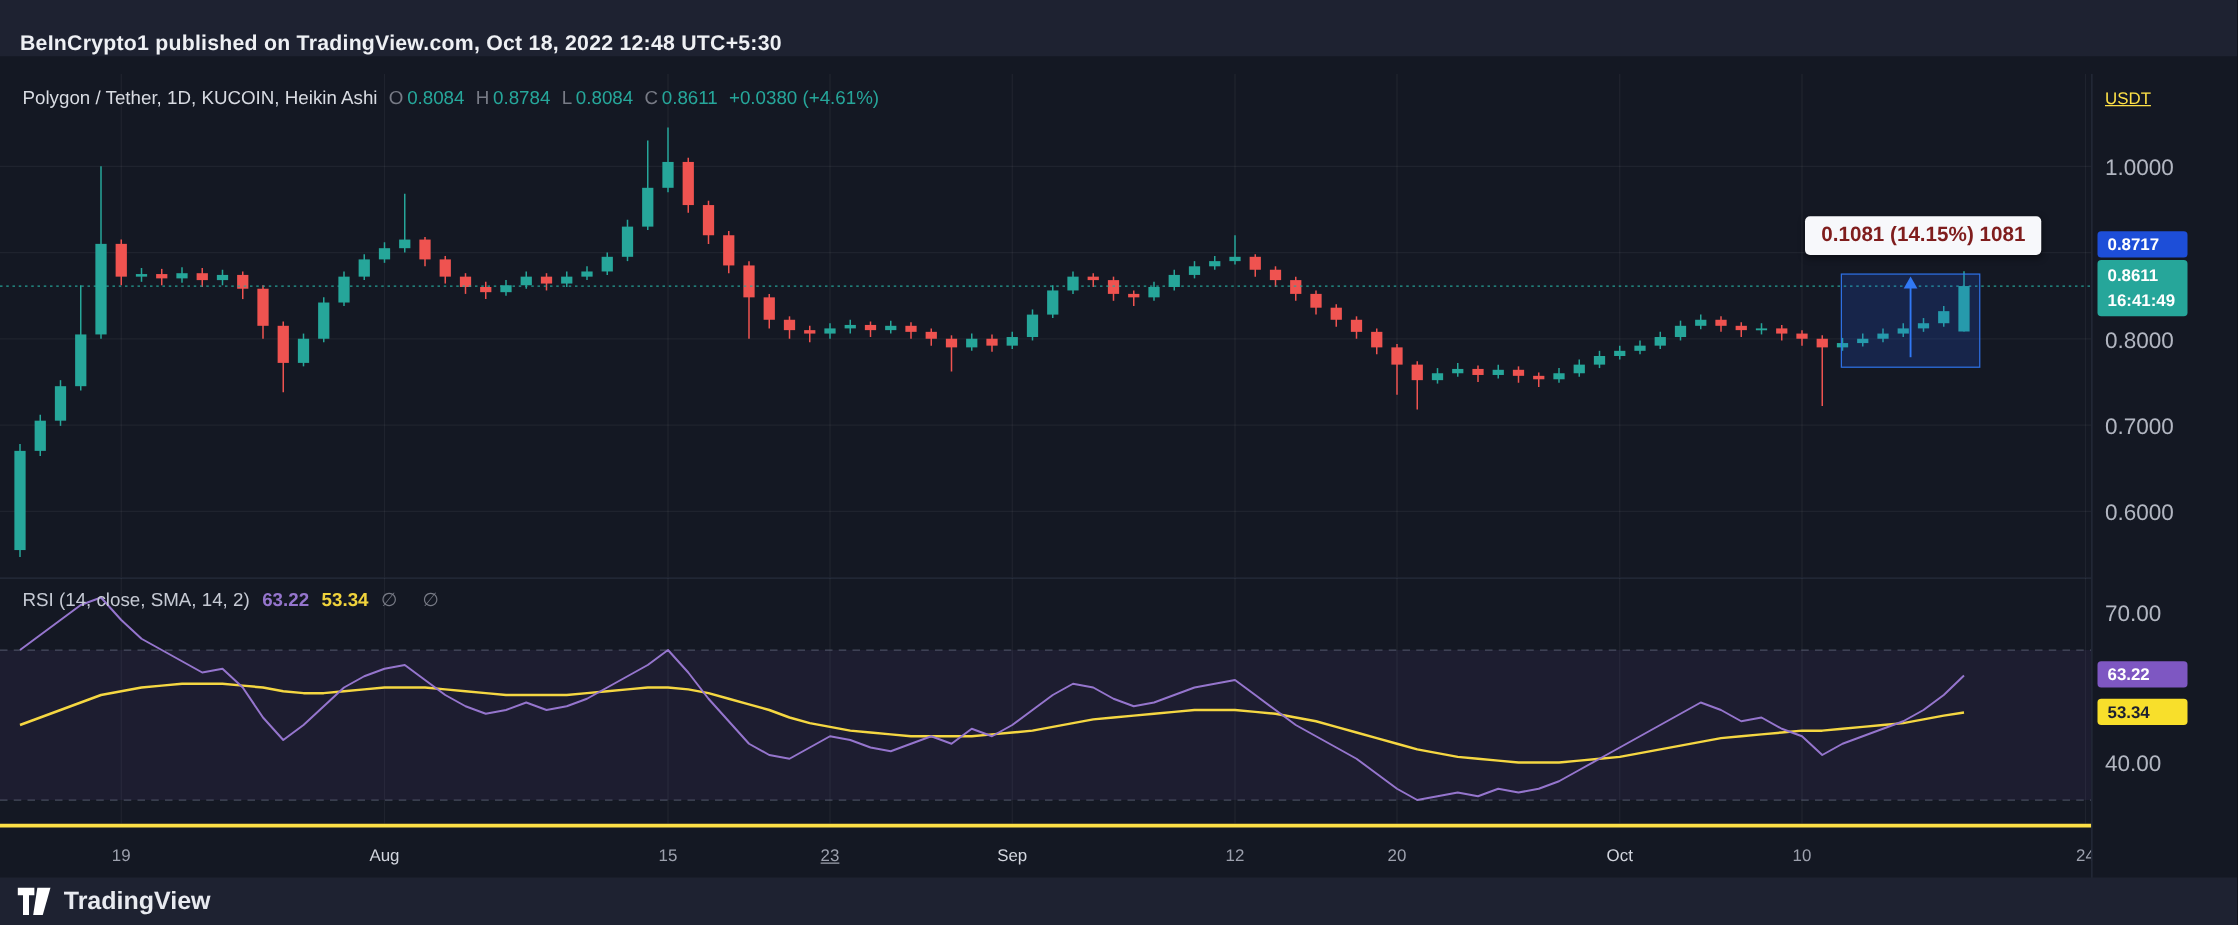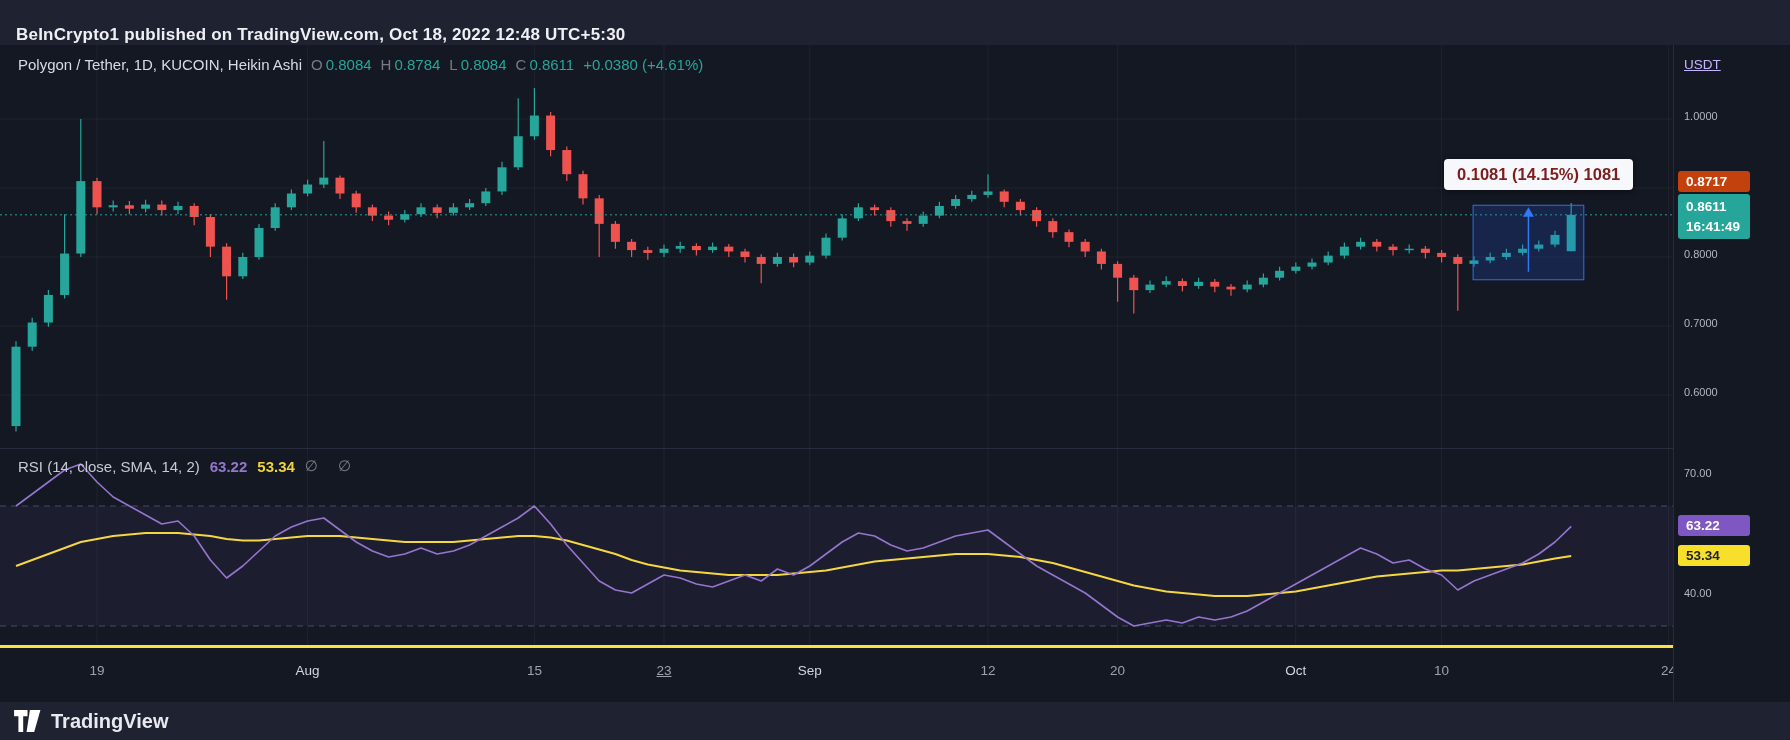--- a/index.html
+++ b/index.html
@@ -4,21 +4,21 @@
 <style>
   html,body{margin:0;padding:0;background:#0e1119;}
   .stage{position:relative;width:1790px;height:740px;overflow:hidden;
     background:#141823;font-family:"Liberation Sans","DejaVu Sans",sans-serif;
     -webkit-font-smoothing:antialiased;}
   
   .topbar{position:absolute;top:0;left:0;width:1790px;height:45px;background:#1e2231;
     display:flex;align-items:flex-end;padding-left:16px;box-sizing:border-box;}
   .topbar span{color:#eef0f4;font-size:17px;font-weight:700;letter-spacing:.2px;}
   
-  .chart-wrap{position:absolute;top:45px;left:0;width:1790px;height:657px;overflow:hidden;}
+  .chart-wrap{position:absolute;top:59px;left:0;width:1790px;height:657px;overflow:hidden;}
   #main-svg{position:absolute;top:0;left:0;}
   #rsi-svg{position:absolute;top:403px;left:0;}
   .pane-divider{position:absolute;top:403px;left:0;width:1673px;height:1px;background:#262c3c;}
   
   .grid{stroke:#ffffff;stroke-opacity:0.05;stroke-width:1;}
   .price-line{stroke:#26a69a;stroke-width:1;stroke-dasharray:2,3;opacity:.95;}
   .band-line{stroke:#767d92;stroke-width:1;stroke-dasharray:6,5;opacity:.5;}
   
   .legend{position:absolute;top:11px;left:18px;display:flex;align-items:center;gap:9px;
     font-size:15px;white-space:nowrap;}
@@ -33,25 +33,25 @@
   .rsi-legend .empt{color:#787b86;letter-spacing:8px;}
   
   #time-axis{position:absolute;top:600px;left:0;width:1673px;height:57px;
     border-top:3px solid #fde047;overflow:hidden;box-sizing:border-box;}
   #time-axis .tick{position:absolute;top:15px;transform:translateX(-50%);
     color:#9da1ae;font-size:13.5px;}
   #time-axis .tick.major{color:#d2d5de;}
   
   #price-axis{position:absolute;top:0;left:1673px;width:117px;height:657px;
     border-left:1px solid #262c3c;box-sizing:border-box;}
-  .axis-unit{position:absolute;top:12px;left:10px;color:#c4b5fd;font-size:13.5px;text-decoration:underline;}
-  .axis-lbl{position:absolute;left:10px;color:#b2b6c1;font-size:11px;}
+  .axis-unit{position:absolute;top:12px;left:10px;color:#fde047;font-size:13.5px;text-decoration:underline;}
+  .axis-lbl{position:absolute;left:10px;color:#b2b6c1;font-size:18px;}
   .axis-badge{position:absolute;left:4px;min-width:72px;padding:3px 8px;border-radius:3px;
     font-size:13.5px;font-weight:700;color:#fff;box-sizing:border-box;}
-  .badge-red{top:126px;background:#c2410c;}
+  .badge-red{top:126px;background:#1d4ed8;}
   .badge-green{top:149px;background:#26a69a;line-height:1.45;}
   .badge-green .t2{font-weight:600;}
   .badge-rsi{top:470px;background:#7e57c2;}
   .badge-sma{top:500px;background:#f8df2b;color:#1c2030;}
   
   .measure-tip{position:absolute;background:#f7f8fb;color:#7f1d1d;font-size:16.5px;
     font-weight:700;padding:6px 13px;border-radius:4px;white-space:nowrap;
     box-shadow:0 2px 6px rgba(0,0,0,.45);}
   
   .footer{position:absolute;top:702px;left:0;width:1790px;height:38px;background:#1e2231;

